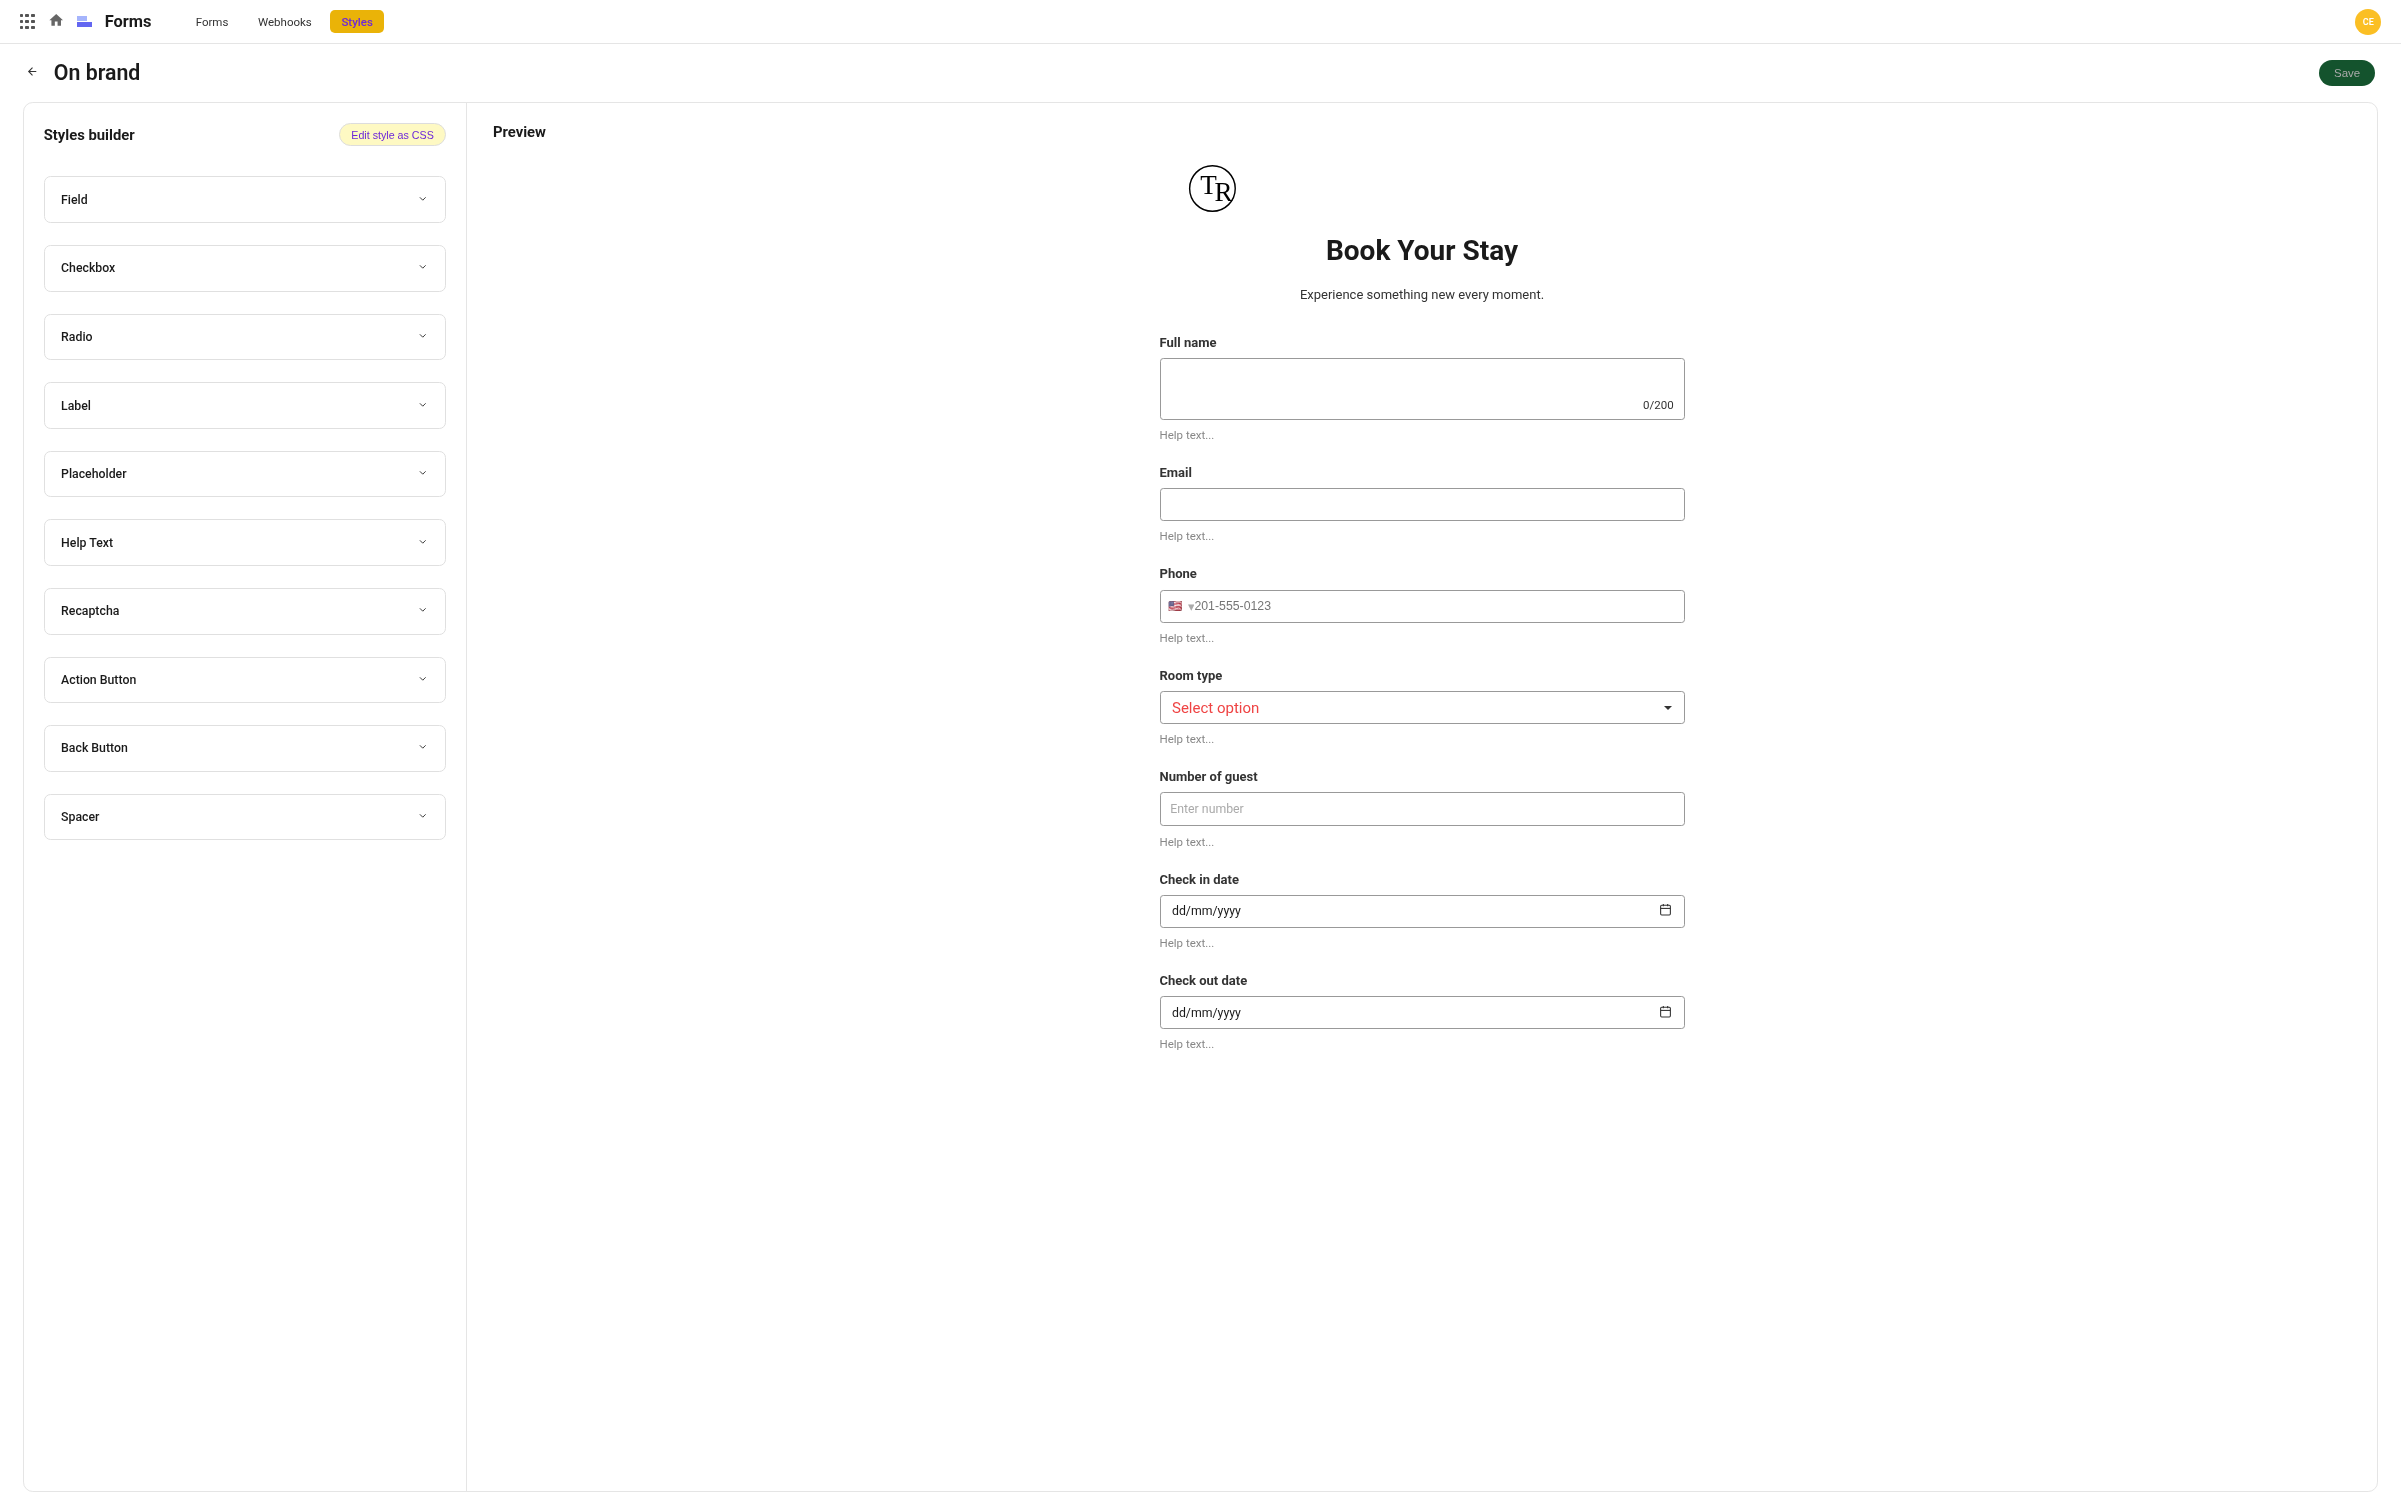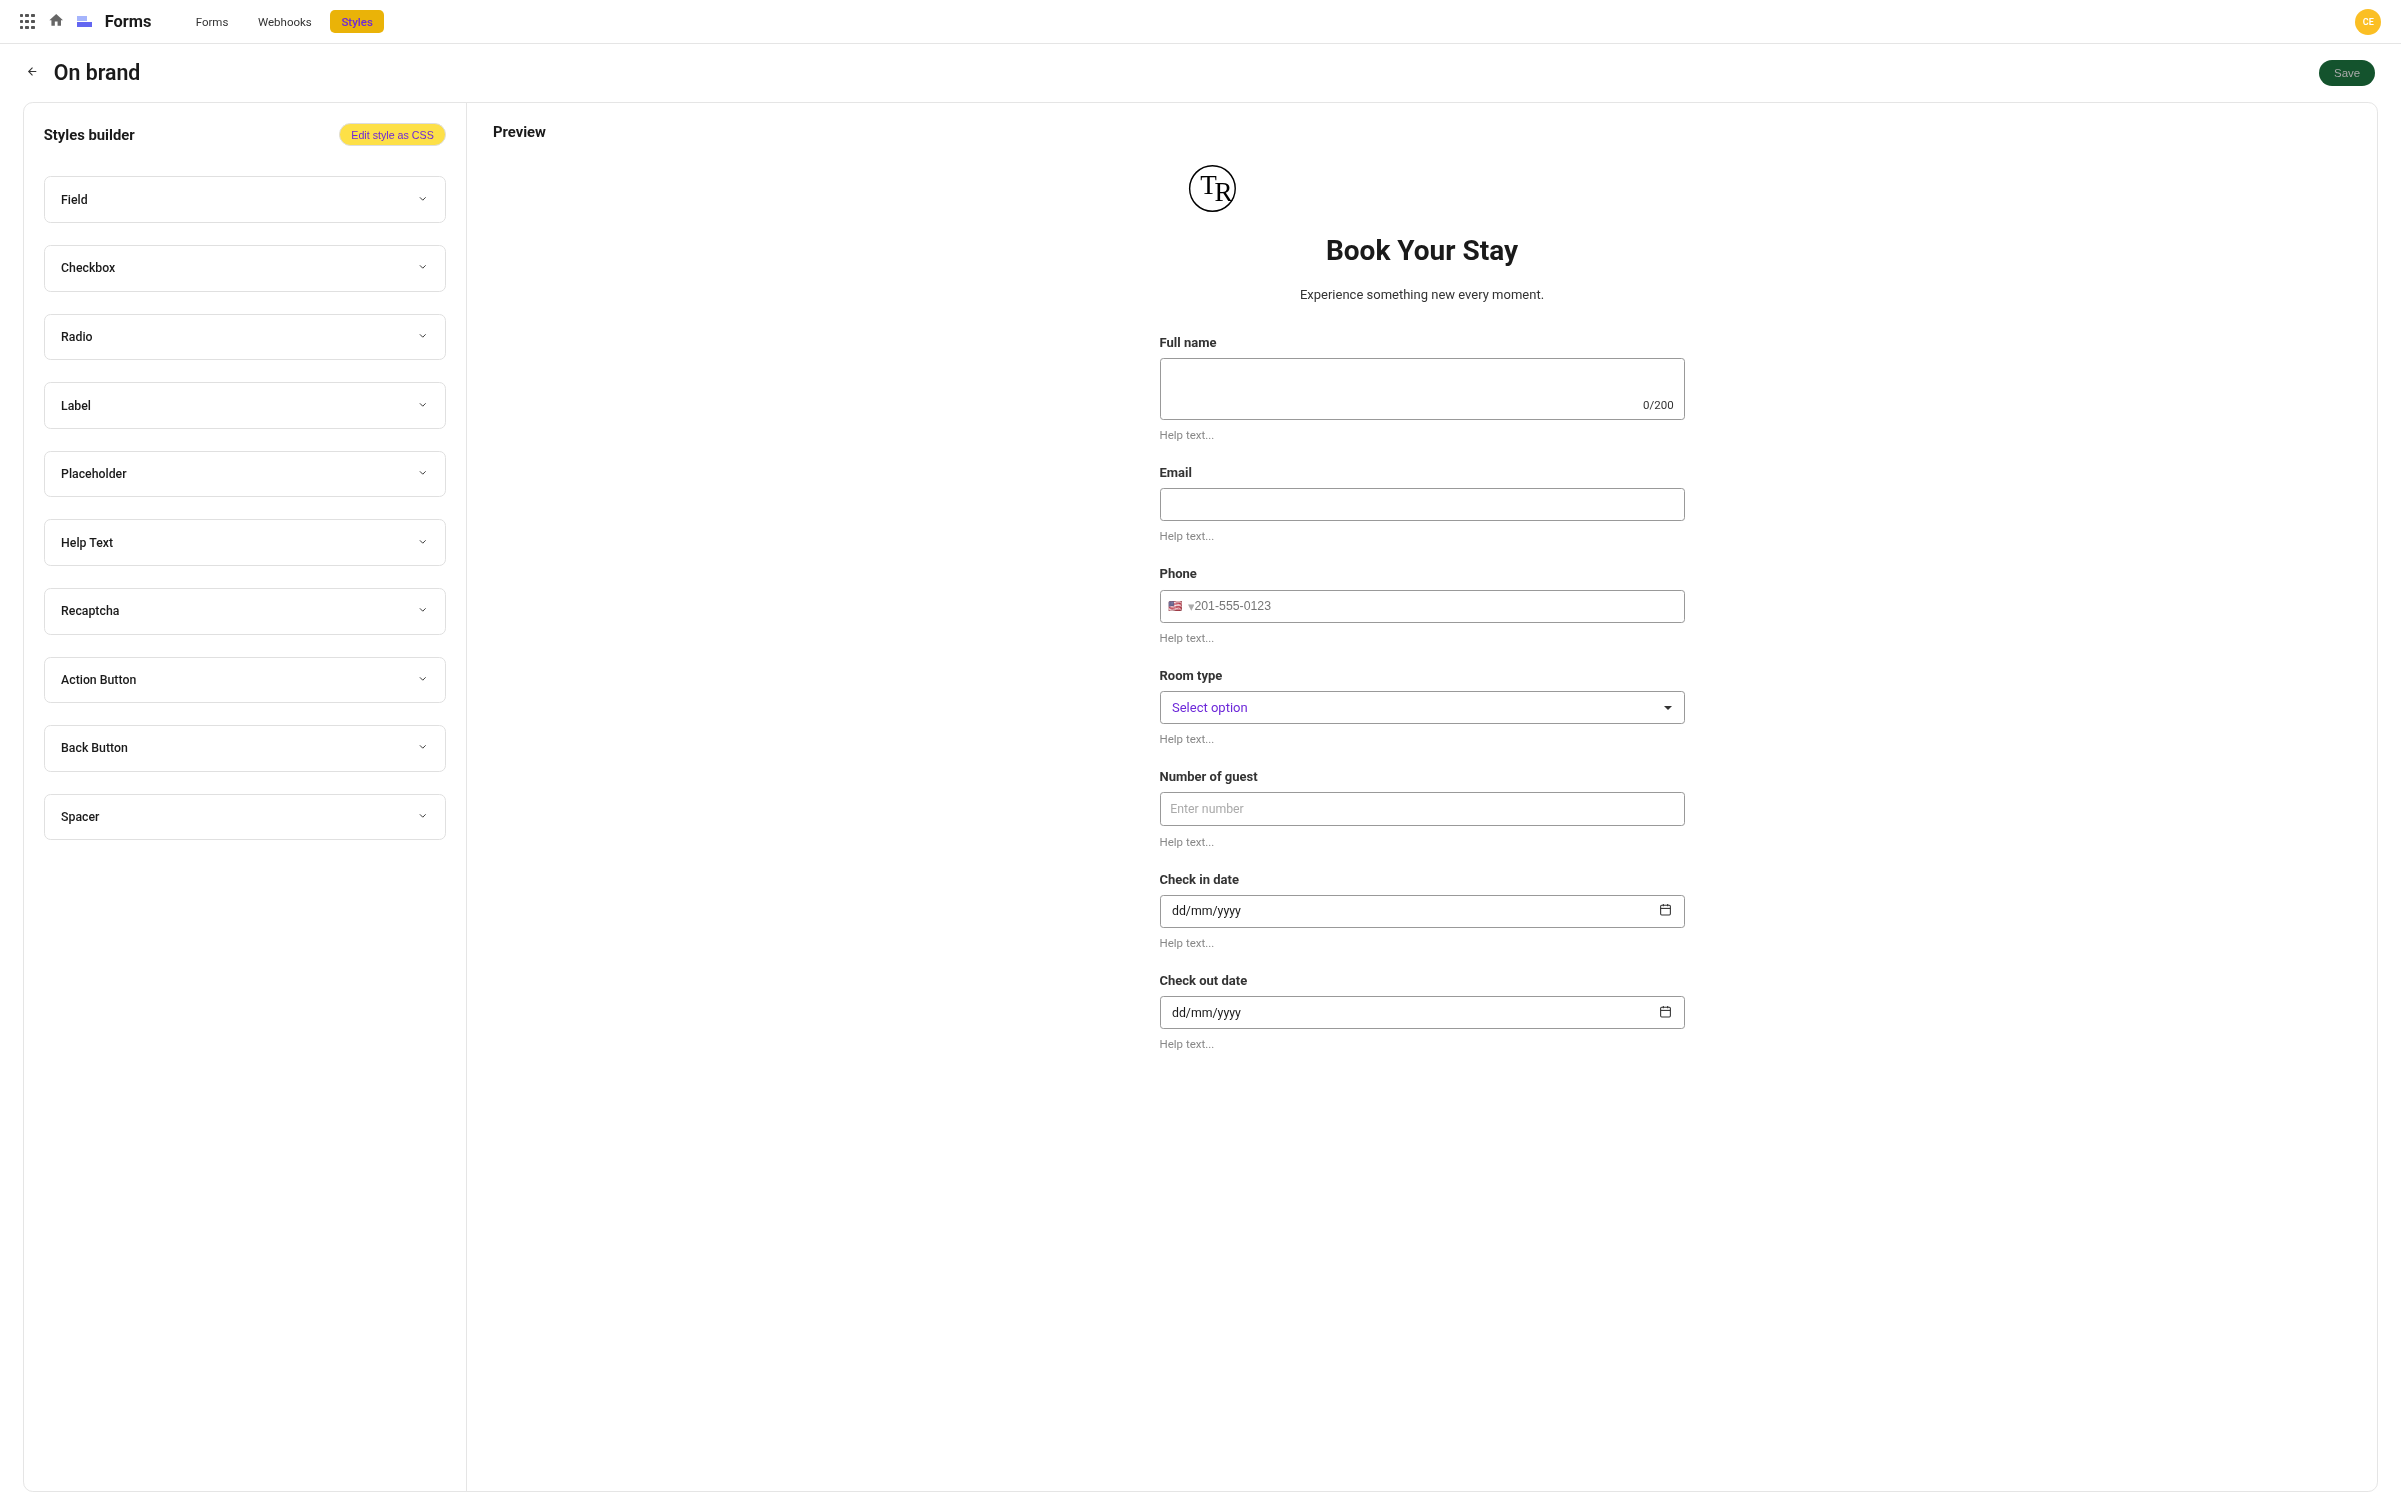--- a/index.html
+++ b/index.html
@@ -149,21 +149,21 @@
       margin-bottom: 30px;
     }
     .styles-title {
       font-size: 14.8px;
       font-weight: 700;
     }
     .edit-css-btn {
       padding: 4.9px 11.5px;
       border: 0.8px solid #ddd;
       border-radius: 13px;
-      background: #fde047;
+      background: #fef9c3;
       color: #6d28d9;
       font-size: 10.7px;
       font-weight: 500;
       cursor: pointer;
     }
     .accordion-item {
       border: 0.8px solid #e0e0e0;
       border-radius: 6.6px;
       padding: 14.8px 16.4px;
       margin-bottom: 22px;
@@ -288,22 +288,22 @@
       color: #aaa;
     }
     .select-field {
       display: flex;
       justify-content: space-between;
       align-items: center;
       border: 0.8px solid #999;
       border-radius: 3.3px;
       padding: 8.2px 11.5px;
       height: 33px;
-      font-size: 13px;
-      color: #6d28d9;
+      font-size: 15px;
+      color: #ef4444;
     }
     .select-arrow {
       width: 0;
       height: 0;
       border-left: 4.1px solid transparent;
       border-right: 4.1px solid transparent;
       border-top: 4.9px solid #333;
     }
     .number-input {
       border: 0.8px solid #999;

